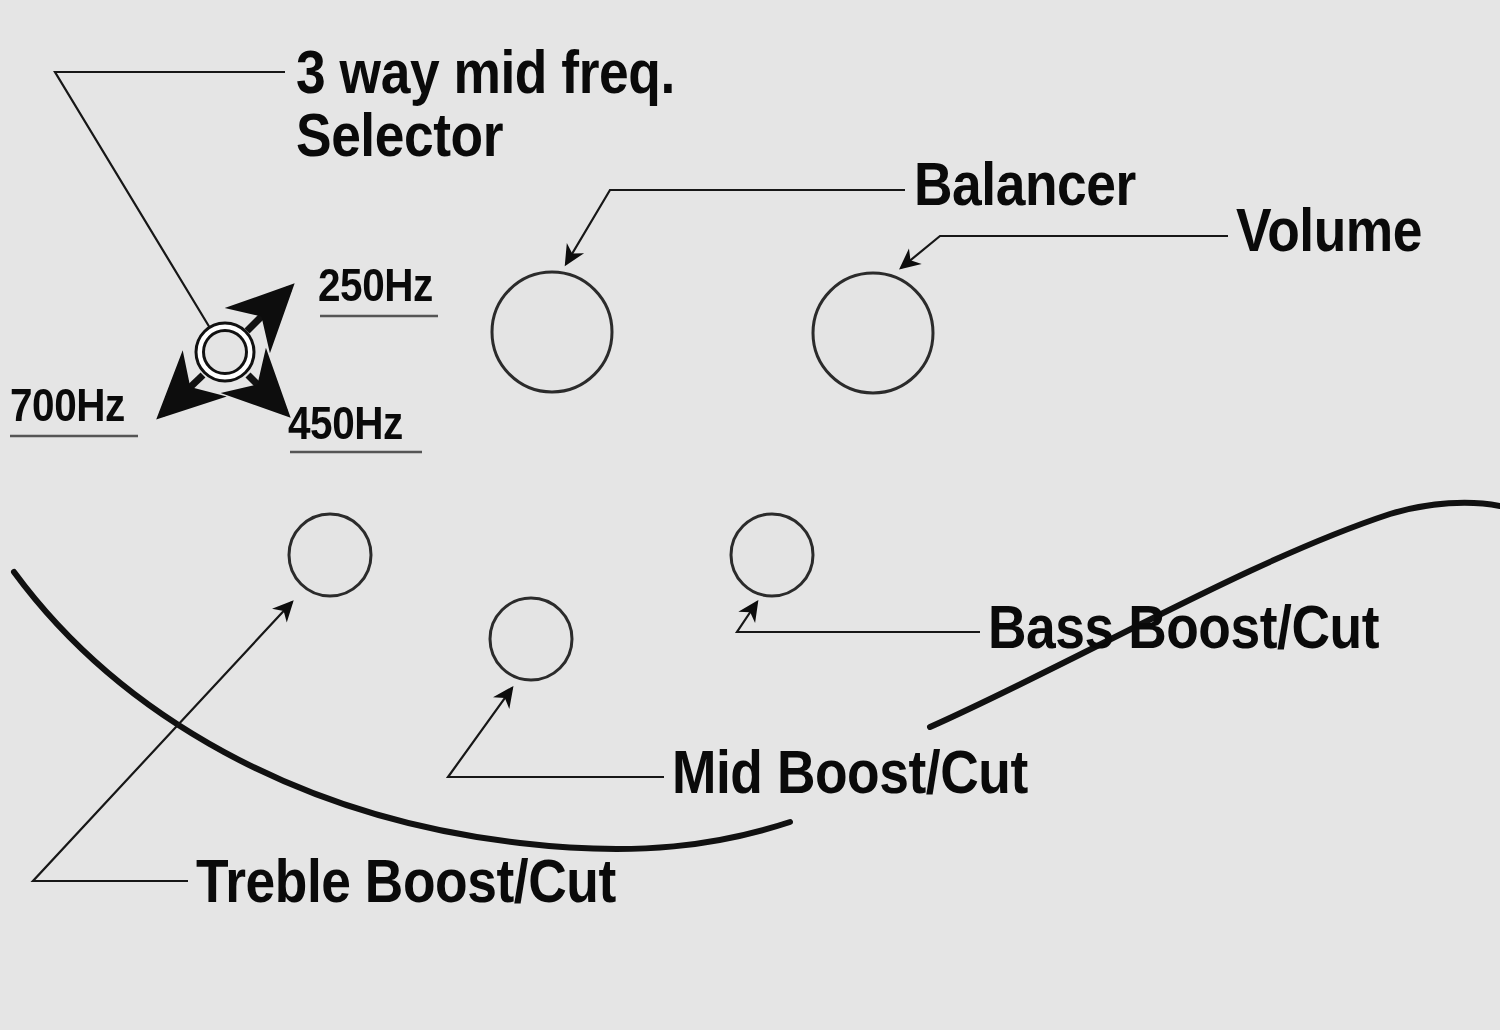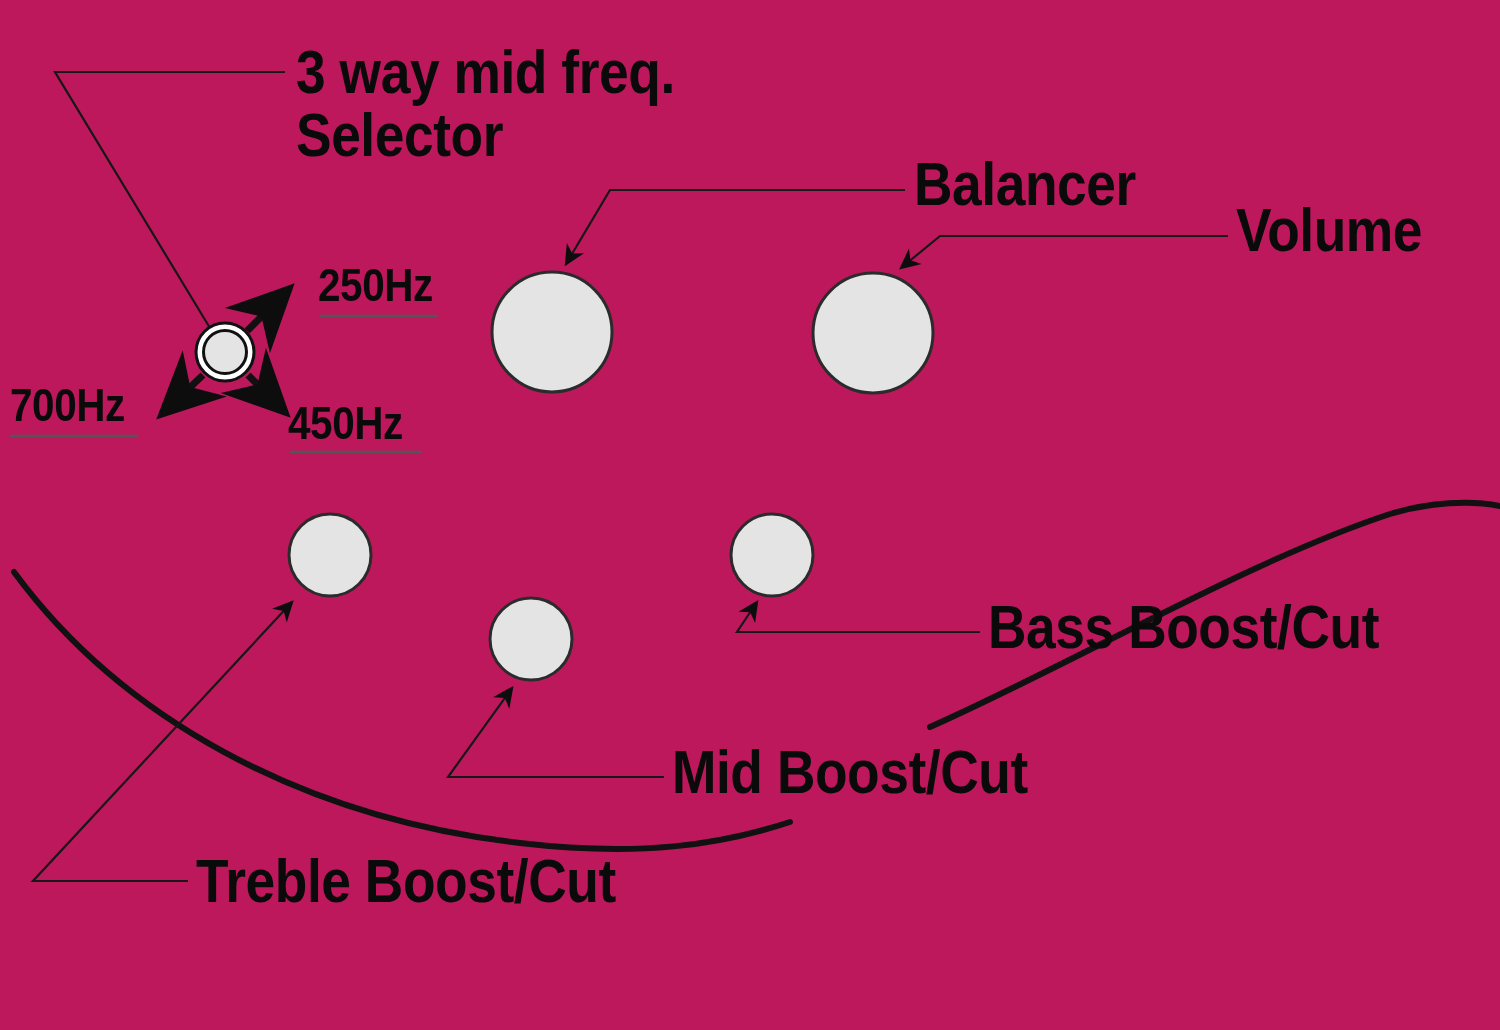--- a/index.html
+++ b/index.html
@@ -5,21 +5,21 @@
 <style>
   html, body {
     margin: 0;
     padding: 0;
     background: #ffffff;
   }
   #stage {
     position: relative;
     width: 1500px;
     height: 1030px;
-    background: #be185d;
+    background: #e5e5e5;
     overflow: hidden;
     font-family: "Liberation Sans", "DejaVu Sans", sans-serif;
   }
   #vector-layer {
     position: absolute;
     left: 0;
     top: 0;
     width: 1500px;
     height: 1030px;
   }

